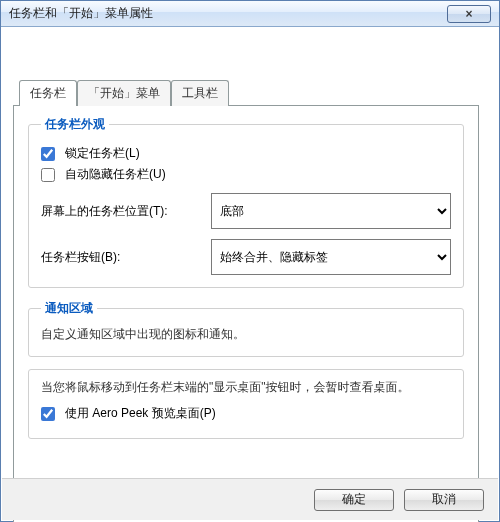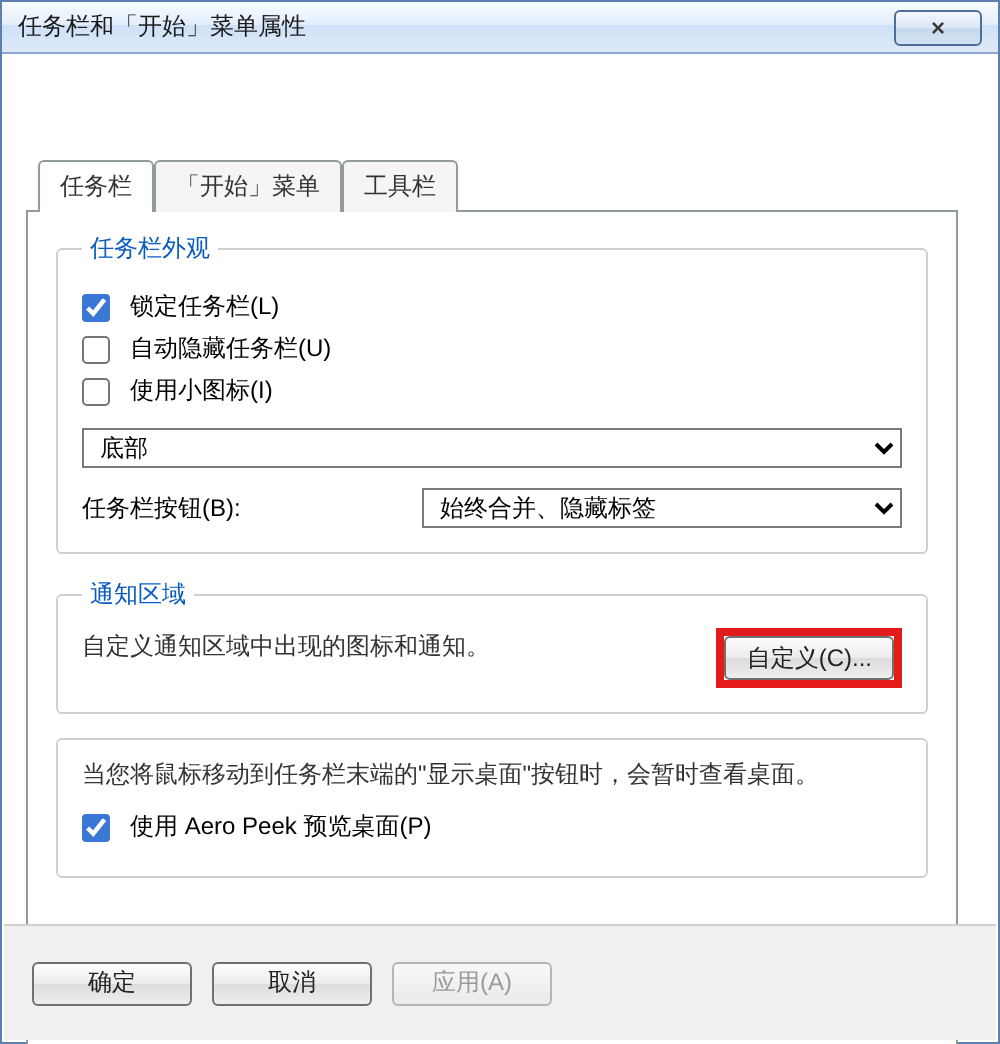--- a/index.html
+++ b/index.html
@@ -25,44 +25,44 @@
     color: #333;
   }
   .tab.active { background: #fff; position: relative; z-index: 3; }
   .tab-panel {
     border: 1px solid #919b9c; background: #fff; padding: 10px 14px 12px 14px;
     min-height: 420px;
   }
   fieldset {
     border: 1px solid #d0d0d0; border-radius: 3px; margin: 0 0 12px 0; padding: 8px 12px 12px 12px;
   }
-  legend { padding: 0 4px; color: #0a5bbf; font-weight: normal; }
+  legend { padding: 0 4px; color: #0a5bbf; font-weight: bold; }
   .row { display: flex; align-items: center; gap: 6px; margin: 4px 0; }
   input[type="checkbox"] { width: 14px; height: 14px; margin: 0 4px 0 0; accent-color: #3a78d6; }
   .select-row { display: flex; align-items: center; margin-top: 10px; }
   .select-row .lbl { width: 170px; }
   select {
-    flex: 1; height: 20px; border: 1px solid #7a7a7a; background: #fff;
+    flex: 1; height: 36px; border: 1px solid #7a7a7a; background: #fff;
     padding: 0 4px; font-size: 12px;
   }
   .desc { color: #333; line-height: 1.6; }
   .customize-row { display: flex; align-items: flex-start; justify-content: space-between; gap: 4px; }
   .btn {
     min-width: 80px; height: 22px; border: 1px solid #707070; border-radius: 3px;
     background: linear-gradient(to bottom, #fdfdfd 0%, #ebebeb 50%, #dcdcdc 51%, #eeeeee 100%);
     padding: 0 10px; display: inline-flex; align-items: center; justify-content: center;
     color: #222;
   }
   .btn.disabled { color: #9a9a9a; border-color: #b5b5b5; background: linear-gradient(to bottom, #f8f8f8, #eaeaea); }
   .highlight-box { border: 4px solid #e31b1b; padding: 0; display: inline-block; }
   .link { color: #0b61c4; text-decoration: underline; cursor: pointer; display: inline-block; margin-top: 6px; }
   .footer {
-    position: absolute; left: 1px; right: 1px; bottom: 1px; height: 58px;
+    position: absolute; left: 1px; right: 1px; bottom: 1px; height: 42px;
     background: #f0f0f0; border-top: 1px solid #d0d0d0;
-    display: flex; align-items: center; justify-content: flex-start; gap: 10px; padding: 0 14px;
+    display: flex; align-items: center; justify-content: flex-end; gap: 10px; padding: 0 14px;
   }
 </style>
 </head>
 <body>
 
 <div class="window">
 
   <div class="titlebar">
     <span class="title">任务栏和「开始」菜单属性</span>
     <div class="close-btn">
@@ -89,48 +89,40 @@
         <legend>任务栏外观</legend>
 
         <label class="row">
           <input type="checkbox" checked="" style="">
           <span>锁定任务栏(L)</span>
         </label>
         <label class="row">
           <input type="checkbox" style="">
           <span>自动隐藏任务栏(U)</span>
         </label>
-        <label class="row">
-          <input type="checkbox" style="">
-          <span>使用小图标(I)</span>
-        </label>
 
         <div class="select-row">
+          <span class="lbl">屏幕上的任务栏位置(T):</span>
           <select>
             <option>底部</option>
           </select>
         </div>
 
         <div class="select-row">
           <span class="lbl">任务栏按钮(B):</span>
           <select>
             <option>始终合并、隐藏标签</option>
           </select>
         </div>
       </fieldset>
 
       <fieldset>
         <legend>通知区域</legend>
         <div class="customize-row">
           <span class="desc">自定义通知区域中出现的图标和通知。</span>
-          <span class="highlight-box">
-            <button class="btn">
-              <span>自定义(C)...</span>
-            </button>
-          </span>
         </div>
       </fieldset>
 
       <fieldset>
         <div class="desc">当您将鼠标移动到任务栏末端的"显示桌面"按钮时，会暂时查看桌面。</div>
         <label class="row" style="margin-top:8px">
           <input type="checkbox" checked="" style="">
           <span>使用 Aero Peek 预览桌面(P)</span>
         </label>
       </fieldset>
@@ -139,18 +131,15 @@
     </div>
   </div>
 
   <div class="footer">
     <button class="btn">
       <span>确定</span>
     </button>
     <button class="btn">
       <span>取消</span>
     </button>
-    <button class="btn disabled">
-      <span>应用(A)</span>
-    </button>
   </div>
 
 </div>
 
 </body></html>

